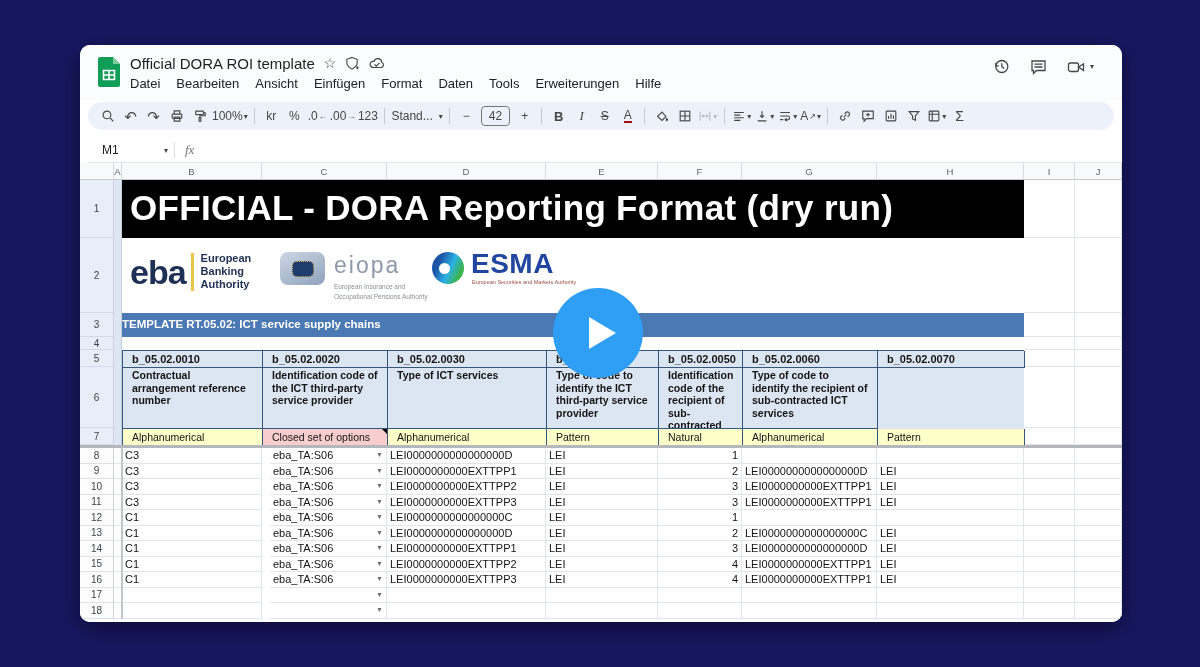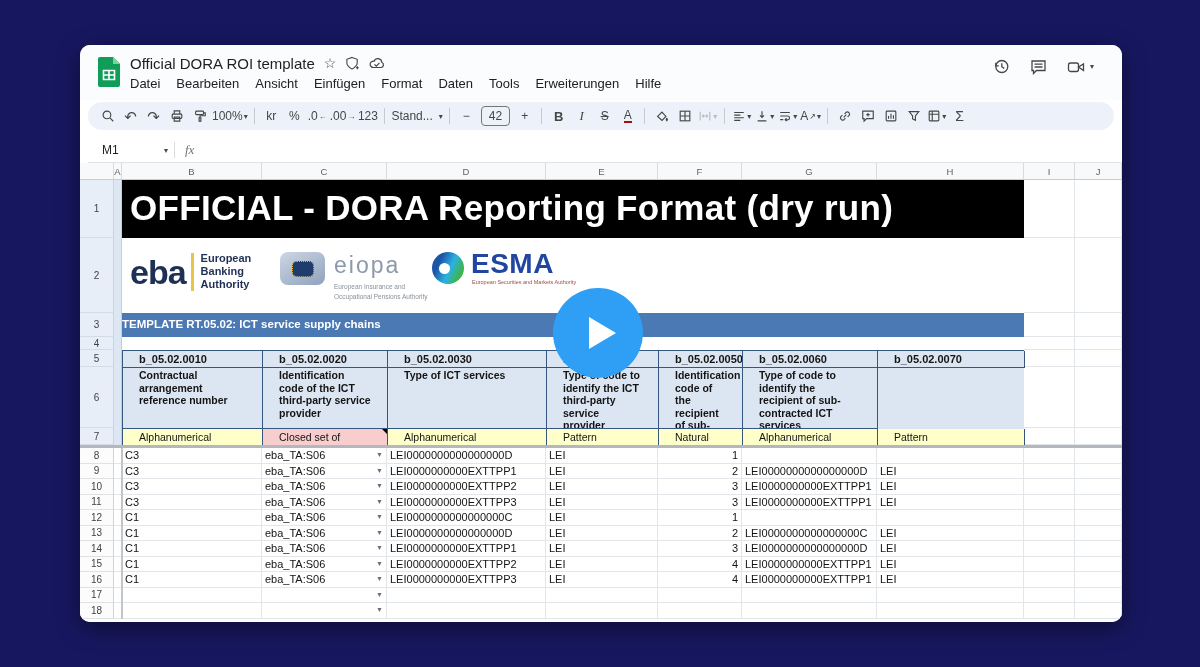--- a/index.html
+++ b/index.html
@@ -91,36 +91,36 @@
                     border-radius:50%; background:#fff; }
   .esma-name { position:absolute; left:39px; top:0; font-size:28px; font-weight:bold; color:#2146a0; letter-spacing:.5px; }
   .esma-sub { position:absolute; left:40px; top:31px; font-size:5.5px; color:#9b4f46; white-space:nowrap; }
 
   .tmpl-banner { position:absolute; left:42px; top:150px; width:902px; height:24px; background:#4b79b3;
                  color:#fff; font-weight:bold; font-size:11.5px; line-height:23px; z-index:2; }
 
   .htable { position:absolute; left:42px; top:187px; width:902px; border-left:1px solid #35567e;
             border-top:1px solid #35567e; z-index:2; background:#dce6f2; }
   .hrow { display:grid; grid-template-columns:140px 125px 159px 112px 84px 135px 147px; }
-  .hc { border-right:1px solid #35567e; border-bottom:1px solid #35567e; padding:1px 16px; overflow:hidden; }
+  .hc { border-right:1px solid #35567e; border-bottom:1px solid #35567e; padding:1px 9px; overflow:hidden; }
   .hrow.ids .hc   { height:17px; background:#dce6f2; font-size:11px; font-weight:bold; color:#141414; line-height:14px; }
   .hrow.descs .hc { height:61px; background:#dce6f2; font-size:10.5px; font-weight:bold; color:#141414; line-height:1.2; }
   .hrow.types .hc { height:17px; background:#ffffca; font-size:10.5px; color:#141414; line-height:14px; position:relative; }
   .hrow.types .hc.pink { background:#f8cdcd; }
   .note-corner { position:absolute; top:0; right:0; width:0; height:0;
                  border-left:5px solid transparent; border-top:5px solid #000; }
 
   .fdiv { position:absolute; left:0; top:282px; width:1042px; height:3px; background:#b4b7bc; z-index:3; }
   .freeze-col { position:absolute; left:41px; top:285px; width:2px; height:171px; background:#c2c5ca; z-index:3; }
 
   .dgrid { position:absolute; left:34px; top:285px; width:1008px; }
   .drow { display:grid; grid-template-columns:8px 140px 125px 159px 112px 84px 135px 147px 51px 47px; height:15.5px; }
   .dc { border-right:1px solid #e2e5e9; border-bottom:1px solid #e2e5e9; font-size:11px; color:#141414;
         line-height:14px; padding:0 3px; overflow:hidden; white-space:nowrap; }
-  .dc.csel { display:flex; justify-content:space-between; align-items:center; }
+  .dc.csel { display:flex; justify-content:space-between; align-items:center;margin-left:8px; }
   .dd { color:#6b6f75; font-size:7px; flex:none; }
   .dc.num { text-align:right; }
 
   .gridpatch { position:absolute; left:944px; top:17px; width:98px; }
   .gp-row { display:grid; grid-template-columns:51px 47px; }
   .gp { border-right:1px solid #e2e5e9; border-bottom:1px solid #e2e5e9; }
 
   
   .play-overlay { position:absolute; left:553px; top:288px; width:90px; height:90px; border-radius:50%;
                   background:#2f9ef5; z-index:10; display:flex; align-items:center; justify-content:center; }

